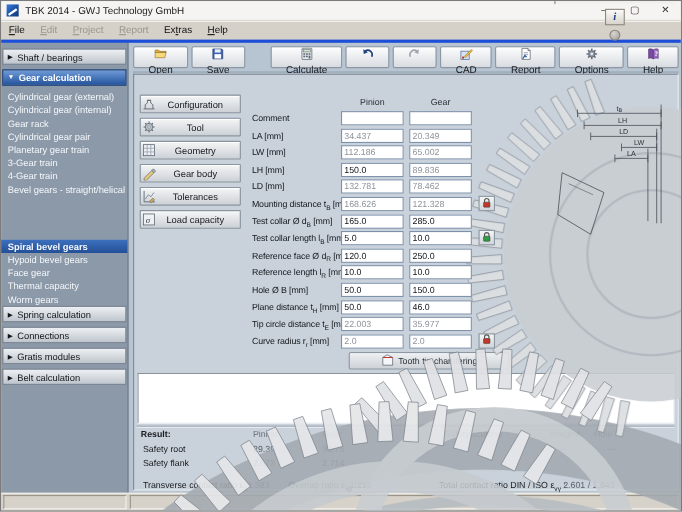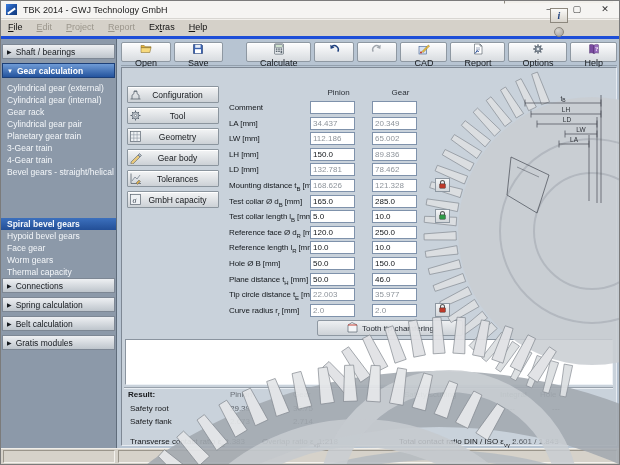--- a/index.html
+++ b/index.html
@@ -61,21 +61,21 @@
   .chamfer { position:absolute; left:195px; top:252px; width:146px; height:16px; z-index:10; display:inline-flex; align-items:center; justify-content:center; gap:4px; font-size:8px; color:#2a2f36; background:linear-gradient(#eef0f2,#cdd2d7); border:1px solid #8e98a2; border-radius:2px; }
 
   .form-layer { position:absolute; inset:0; z-index:50; pointer-events:none; }
   .form-layer * { pointer-events:auto; }
   .col-hdr { position:absolute; top:20px; width:57px; text-align:center; font-size:8px; color:#2a2f36; pointer-events:none; }
   .sec-btn { position:absolute; left:5px; width:92px; height:17px; display:inline-flex; align-items:center; font-size:8.5px; color:#16191d; background:linear-gradient(#f4f5f6,#ccd1d6); border:1px solid #8b959e; border-radius:1px; box-shadow:inset 0 1px 0 #fff; }
   .sec-ic { width:15px; display:flex; justify-content:center; }
   .sec-lbl { flex:1; text-align:center; padding-right:6px; }
   .flabel { position:absolute; left:107px; font-size:8px; letter-spacing:-0.1px; color:#14181c; white-space:nowrap; }
   .flabel sub { font-size:6px; }
-  .field { position:absolute; height:13px; width:45px; font-family:"Liberation Sans",sans-serif; font-size:8px; padding:0 2px; color:#101418; background:#fff; border:1px solid #7f92ab; }
+  .field { position:absolute; height:13px; width:57px; font-family:"Liberation Sans",sans-serif; font-size:8px; padding:0 2px; color:#101418; background:#fff; border:1px solid #7f92ab; }
   .field.dis { color:#8e949b; }
   .lock-btn { position:absolute; left:313px; width:15px; height:14px; padding:0; background:linear-gradient(#f4f5f6,#d2d6da); border:1px solid #8e98a2; display:inline-flex; align-items:center; justify-content:center; }
 
   
   .statusbar { position:absolute; left:0; right:0; bottom:0; height:16px; background:#d6d2ca; border-top:1px solid #f0eee9; }
   .sb-cell { position:absolute; top:1px; height:13px; background:#d6d2ca; border:1px solid; border-color:#9a958b #f4f2ee #f4f2ee #9a958b; }
   .sb-cell.left { left:2px; width:112px; }
   .sb-cell.right { left:117px; right:2px; }
 
   
@@ -126,37 +126,37 @@
         <div class="sb-item">Cylindrical gear (internal)</div>
         <div class="sb-item">Gear rack</div>
         <div class="sb-item">Cylindrical gear pair</div>
         <div class="sb-item">Planetary gear train</div>
         <div class="sb-item">3-Gear train</div>
         <div class="sb-item">4-Gear train</div>
         <div class="sb-item">Bevel gears - straight/helical</div>
         <div class="sb-item sel">Spiral bevel gears</div>
         <div class="sb-item">Hypoid bevel gears</div>
         <div class="sb-item">Face gear</div>
+        <div class="sb-item">Thermal capacity</div>
         <div class="sb-item">Worm gears</div>
-        <div class="sb-item">Thermal capacity</div>
+        <div class="sb-header">
+          <span class="sb-arrow">▶</span>
+          <span>Spring calculation</span>
+        </div>
         <div class="sb-header">
           <span class="sb-arrow">▶</span>
           <span>Connections</span>
         </div>
         <div class="sb-header">
           <span class="sb-arrow">▶</span>
-          <span>Spring calculation</span>
+          <span>Gratis modules</span>
         </div>
         <div class="sb-header">
           <span class="sb-arrow">▶</span>
           <span>Belt calculation</span>
-        </div>
-        <div class="sb-header">
-          <span class="sb-arrow">▶</span>
-          <span>Gratis modules</span>
         </div>
       </div>
     <div class="main">
       <div class="toolbar" id="toolbar">
           <button class="tb-btn">
             <span class="tb-ic">
               <svg width="12" height="12" viewBox="0 0 12 12">
                 <path d="M1 2.5h3.2l1 1.2H11v1H1z" fill="#e8b43a" stroke="#7a611c" stroke-width="0.5"></path>
                 <path d="M1 4.7h10l-1.2 4.8H1z" fill="#f7d97c" stroke="#7a611c" stroke-width="0.5"></path>
               </svg>
@@ -332,21 +332,21 @@
                 </span>
                 <span class="sec-lbl">Tolerances</span>
               </button>
               <button class="sec-btn" style="top: 123px;">
                 <span class="sec-ic">
                   <svg width="13" height="13" viewBox="0 0 13 13">
                     <rect x="1.5" y="1.5" width="10" height="10" fill="#eef1f4" stroke="#5a6470" stroke-width="0.7"></rect>
                     <text x="3.4" y="9.6" font-size="8" fill="#3a4450" font-family="Liberation Serif,serif" font-style="italic">σ</text>
                   </svg>
                 </span>
-                <span class="sec-lbl">GmbH capacity</span>
+                <span class="sec-lbl">Load capacity</span>
               </button>
             </div>
           <div id="form-rows">
               <span class="flabel" style="top: 35px;">Comment</span>
               <input class="field" style="left: 188px; top: 33px;">
               <input class="field" style="left: 250px; top: 33px;">
               <span class="flabel" style="top: 50.6px;">LA [mm]</span>
               <input class="field dis" readonly="" value="34.437" style="left: 188px; top: 48.6px;">
               <input class="field dis" readonly="" value="20.349" style="left: 250px; top: 48.6px;">
               <span class="flabel" style="top: 66.2px;">LW [mm]</span>

